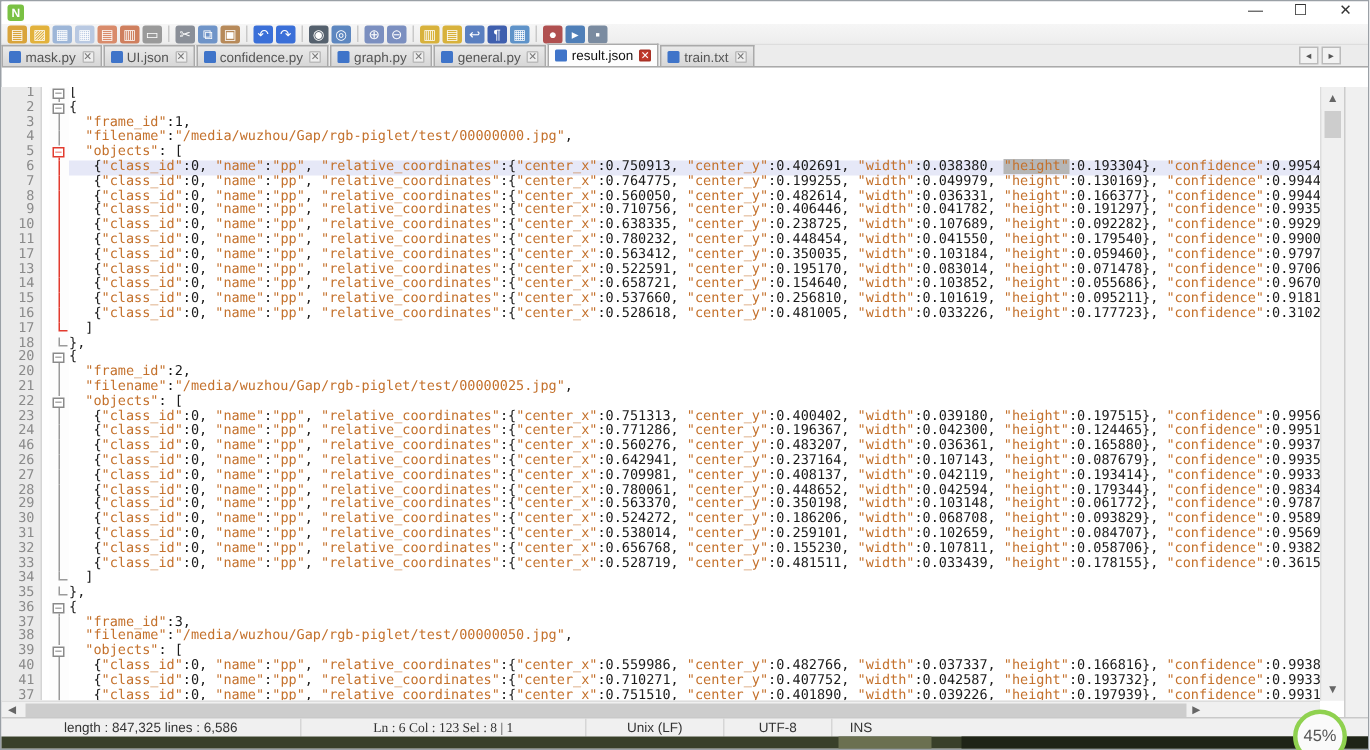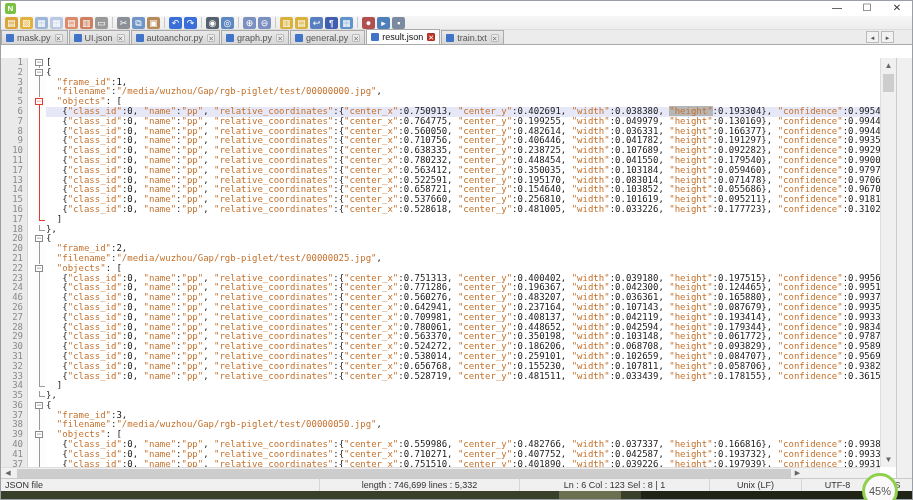--- a/index.html
+++ b/index.html
@@ -62,21 +62,21 @@
   #right-strip { position:absolute; top:57px; right:0; width:16px; bottom:8px; background:#f0f0f0; border-left:1px solid #ccc; }
   #hscroll { position:absolute; left:0; right:32px; bottom:21px; height:11px; background:#f0f0f0; border-top:1px solid #ddd; display:flex; align-items:center; }
   .hsb-arrow { width:14px; text-align:center; font-size:7px; color:#666; }
   #hthumb { height:9px; background:#cdcdcd; width:88%; margin-left:2px; }
 
   
   #statusbar { position:absolute; left:0; right:0; bottom:8px; height:13px; background:#f0f0f0; border-top:1px solid #c9c9c9; display:flex; font-size:9px; color:#333; align-items:center; }
   .status-pane { border-right:1px solid #d6d6d6; height:100%; display:flex; align-items:center; justify-content:center; white-space:nowrap; overflow:hidden; }
   #st-doctype { flex:1; justify-content:flex-start; padding-left:4px; }
   #st-length { width:200px; }
-  #st-cursor { width:190px; }
+  #st-cursor { width:190px;font-family:Liberation Serif, serif; }
   #st-eol { width:92px; }
   #st-enc { width:72px; }
   #st-ins { width:38px; border-right:none; }
 
   
   #bottom-strip { position:absolute; left:0; right:0; bottom:0; height:8px; background:#39402a; }
   #bottom-strip .lite { position:absolute; left:558px; width:62px; top:0; bottom:0; background:#6b7050; }
   #bottom-strip .dark { position:absolute; left:640px; right:0; top:0; bottom:0; background:#1f2417; }
 
   
@@ -136,21 +136,21 @@
         <span>mask.py</span>
         <span class="tab-close">✕</span>
       </div>
       <div class="tab">
         <span class="tab-save"></span>
         <span>UI.json</span>
         <span class="tab-close">✕</span>
       </div>
       <div class="tab">
         <span class="tab-save"></span>
-        <span>autoanchor.py</span>
+        <span>confidence.py</span>
         <span class="tab-close">✕</span>
       </div>
       <div class="tab">
         <span class="tab-save"></span>
         <span>graph.py</span>
         <span class="tab-close">✕</span>
       </div>
       <div class="tab">
         <span class="tab-save"></span>
         <span>general.py</span>
@@ -367,22 +367,21 @@
   </div>
   <div id="right-strip"></div>
 
   <div id="hscroll">
     <div class="hsb-arrow">◀</div>
     <div id="hthumb"></div>
     <div class="hsb-arrow">▶</div>
   </div>
 
   <div id="statusbar">
-    <div class="status-pane" id="st-doctype">JSON file</div>
-    <div class="status-pane" id="st-length">length : 746,699    lines : 5,332</div>
+    <div class="status-pane" id="st-length">length : 847,325    lines : 6,586</div>
     <div class="status-pane" id="st-cursor">Ln : 6    Col : 123    Sel : 8 | 1</div>
     <div class="status-pane" id="st-eol">Unix (LF)</div>
     <div class="status-pane" id="st-enc">UTF-8</div>
     <div class="status-pane" id="st-ins">INS</div>
   </div>
 
   <div id="bottom-strip">
     <div class="lite"></div>
     <div class="dark"></div>
   </div>

